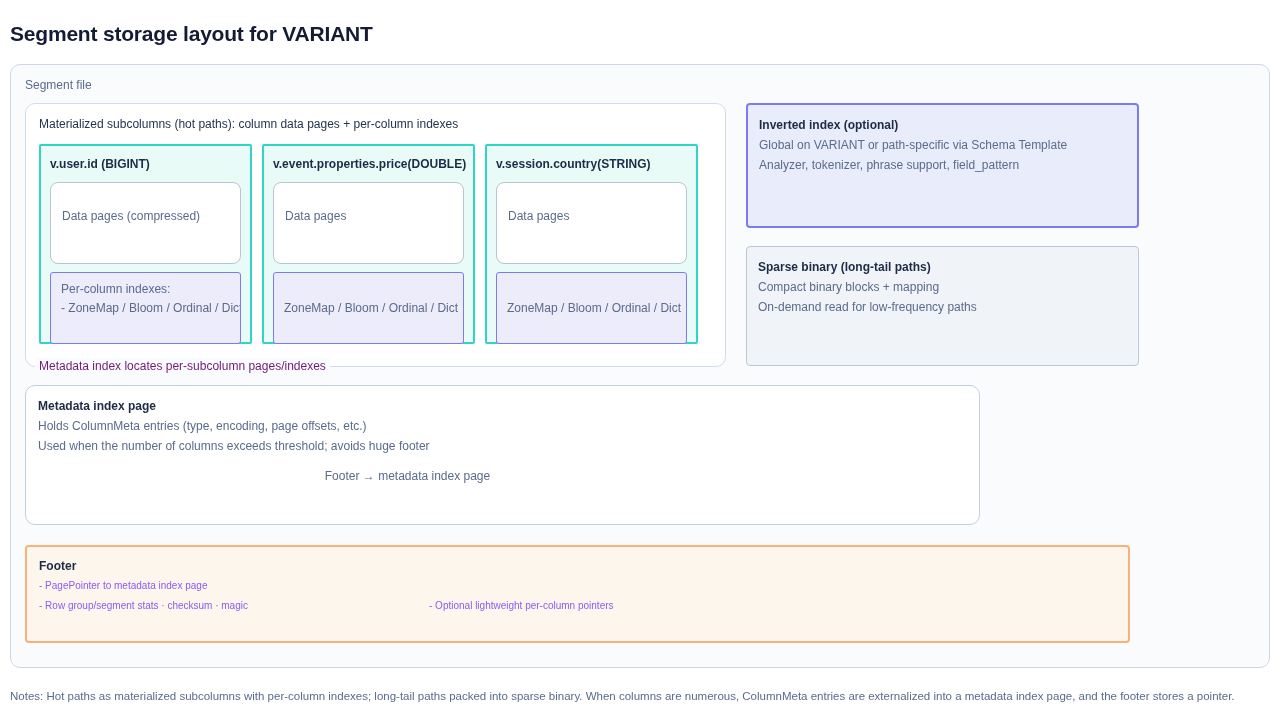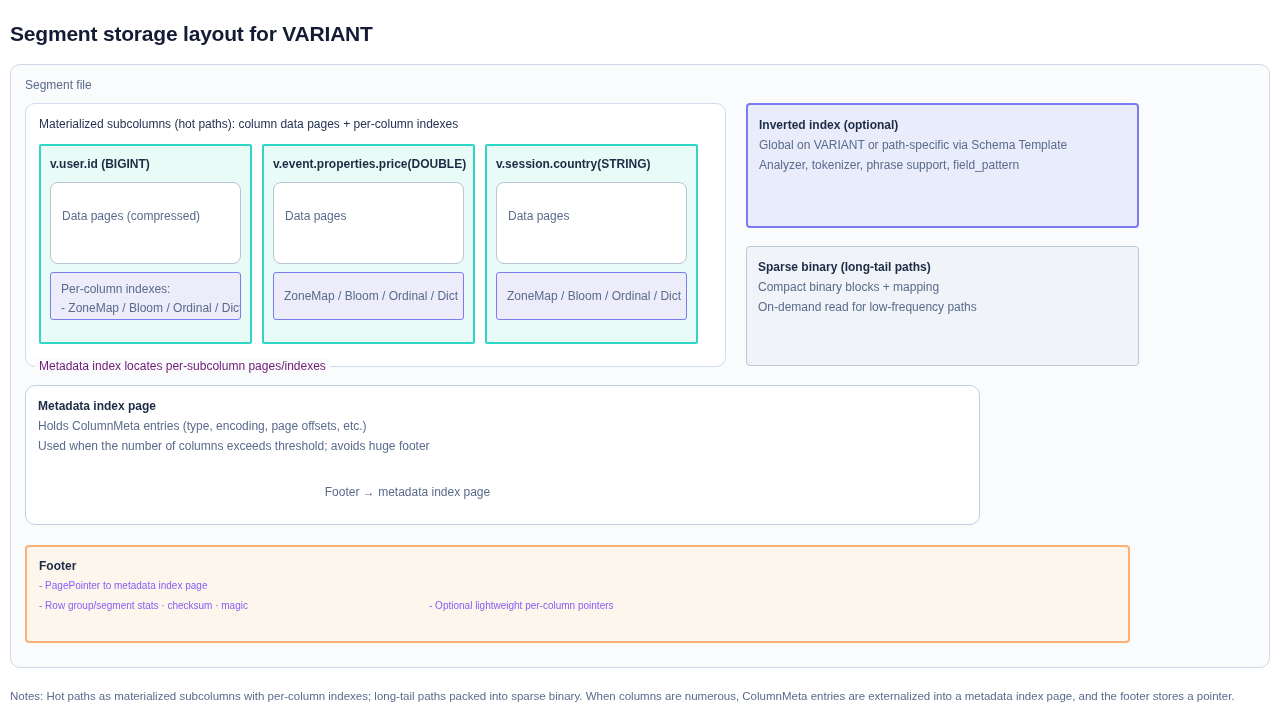--- a/index.html
+++ b/index.html
@@ -103,21 +103,21 @@
     padding: 9px 11px;
   }
   .data-pages-box .label {
     font-size: 12px;
     color: #5a6b8c;
     line-height: 16px;
     margin-top: 16px;
   }
   .index-box {
     margin-top: 8px;
-    height: 48px;
+    height: 72px;
     border: 1.5px solid #7c7cf0;
     border-radius: 3px;
     background: #ececfb;
     padding: 7px 10px;
     display: flex;
     flex-direction: column;
     justify-content: center;
     overflow: hidden;
   }
   .index-box.top-aligned { justify-content: flex-start; }
@@ -186,21 +186,21 @@
     font-weight: bold;
     color: #1d2b45;
     line-height: 20px;
   }
   .metadata-line {
     font-size: 12px;
     color: #5a6b8c;
     line-height: 20px;
   }
   .metadata-pointer {
-    margin-top: 28px;
+    margin-top: 12px;
     text-align: center;
     font-size: 12px;
     color: #5a6b8c;
     line-height: 16px;
     padding-right: 190px;
   }
 
   
   .footer-box {
     margin-top: 20px;

